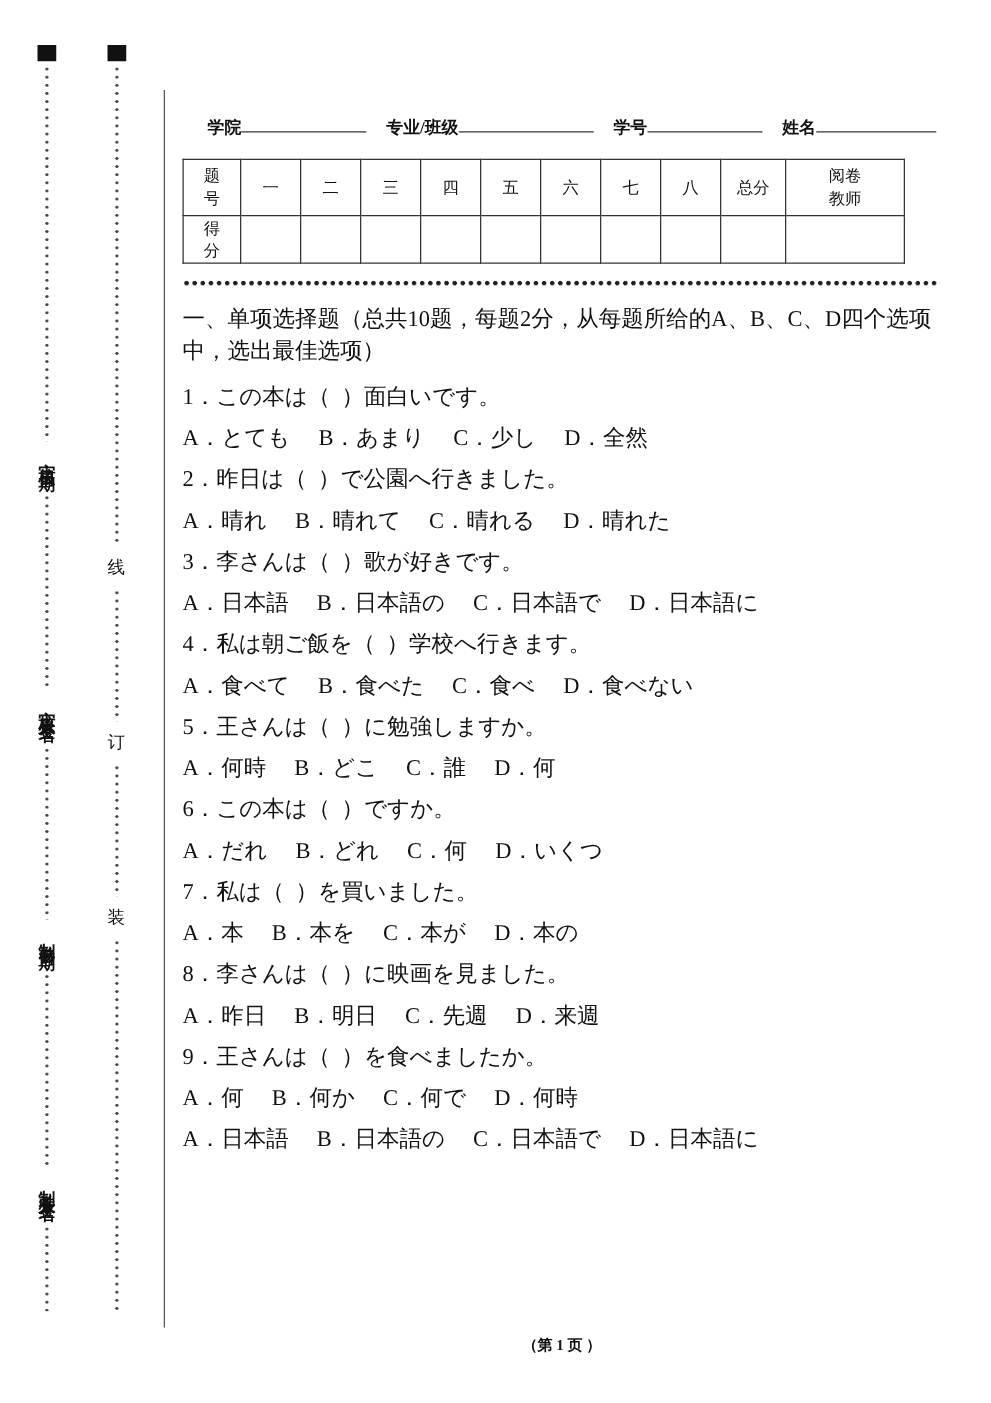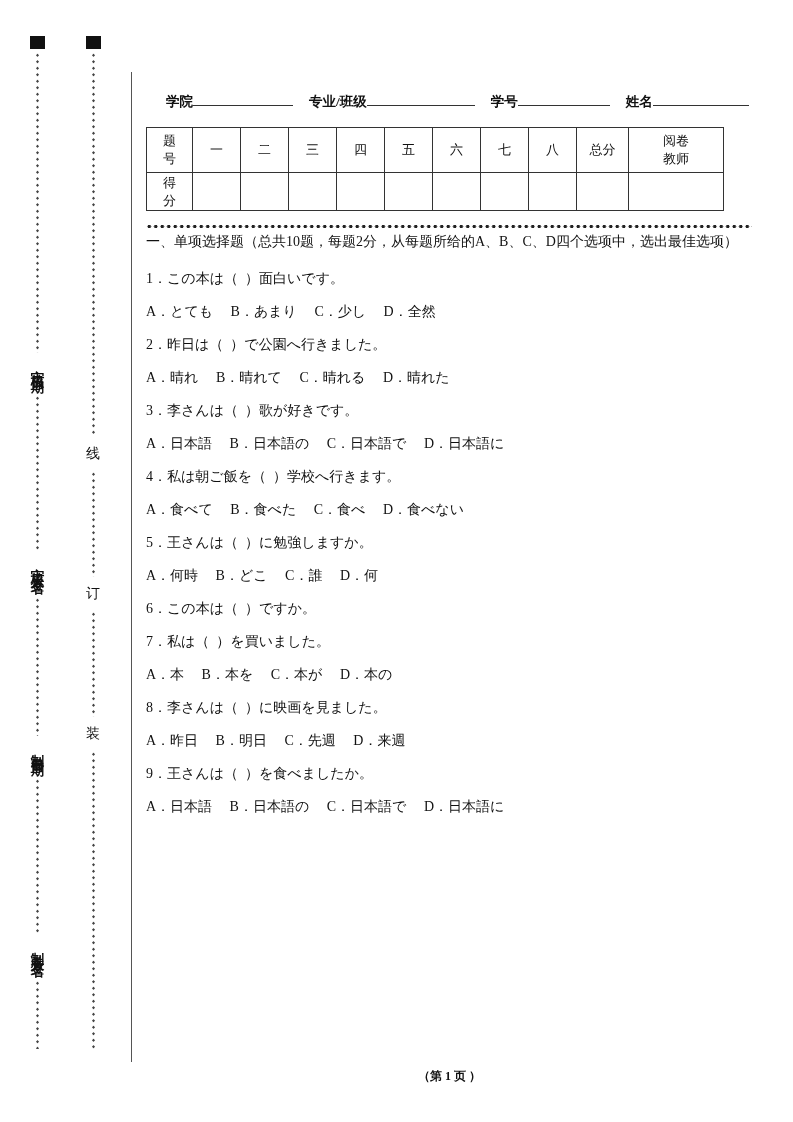--- a/index.html
+++ b/index.html
@@ -52,21 +52,21 @@
   }
   tr.row1 td { height:45px; }
   tr.row2 td { height:38px; }
 
   .dotted-sep {
     margin-top:13px; height:5px; width:606px;
     background-image:radial-gradient(circle,#222 1.7px,transparent 2px);
     background-size:6.5px 5px; background-repeat:repeat-x; background-position:left center;
   }
 
-  .content { margin-top:0; font-size:14px; }
+  .content { margin-top:14px; font-size:18px; }
   .q-heading { line-height:25px; margin-bottom:8px; white-space:pre-wrap; }
   .q-heading.s2 { margin-top:2px; text-indent:12px; }
   .q-line { line-height:33px; white-space:pre-wrap; }
 
   .footer {
     position:absolute; left:0; top:996px; width:100%;
     text-align:center; font-size:12px; font-weight:bold;
   }
 </style>
 </head>
@@ -166,28 +166,30 @@
       <div class="q-line">3．李さんは（  ）歌が好きです。</div>
       <div class="q-line">A．日本語　 B．日本語の　 C．日本語で　 D．日本語に</div>
 
       <div class="q-line">4．私は朝ご飯を（  ）学校へ行きます。</div>
       <div class="q-line">A．食べて　 B．食べた　 C．食べ　 D．食べない</div>
 
       <div class="q-line">5．王さんは（  ）に勉強しますか。</div>
       <div class="q-line">A．何時　 B．どこ　 C．誰　 D．何</div>
 
       <div class="q-line">6．この本は（  ）ですか。</div>
+      <div class="q-line">A．だれ　 B．どれ　 C．何　 D．いくつ</div>
 
       <div class="q-line">7．私は（  ）を買いました。</div>
       <div class="q-line">A．本　 B．本を　 C．本が　 D．本の</div>
 
       <div class="q-line">8．李さんは（  ）に映画を見ました。</div>
       <div class="q-line">A．昨日　 B．明日　 C．先週　 D．来週</div>
 
       <div class="q-line">9．王さんは（  ）を食べましたか。</div>
+      <div class="q-line">A．何　 B．何か　 C．何で　 D．何時</div>
 
       <div class="q-line">A．日本語　 B．日本語の　 C．日本語で　 D．日本語に</div>
 
     </div>
 
     <div class="footer">（第 1 页 ）</div>
   </div>
 
 </div>
 

